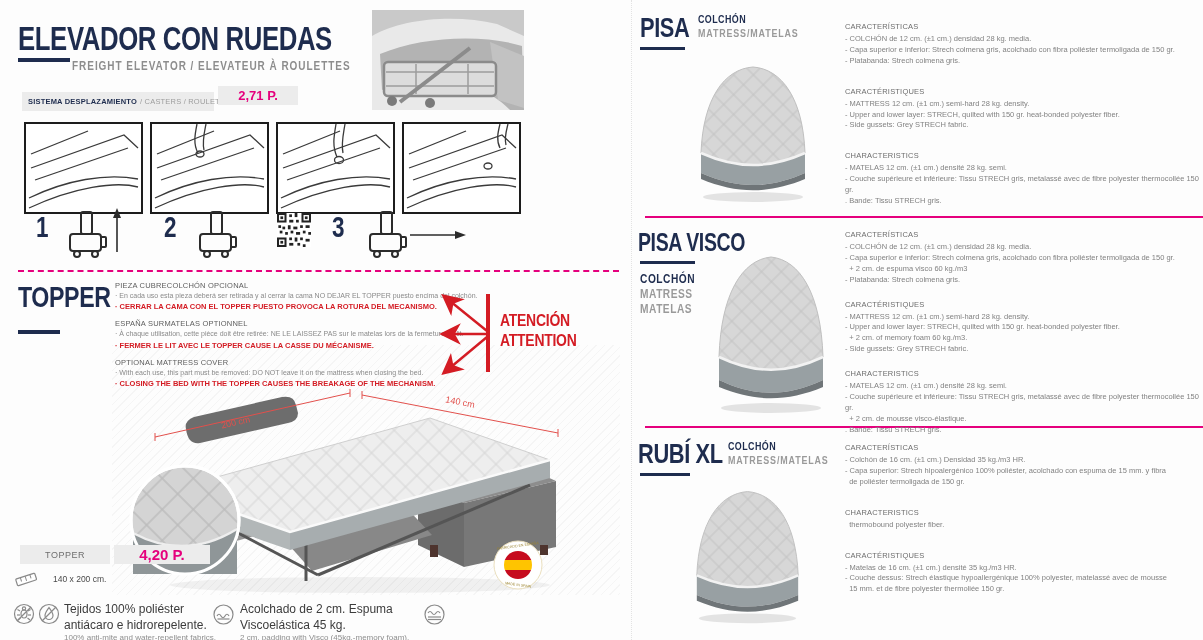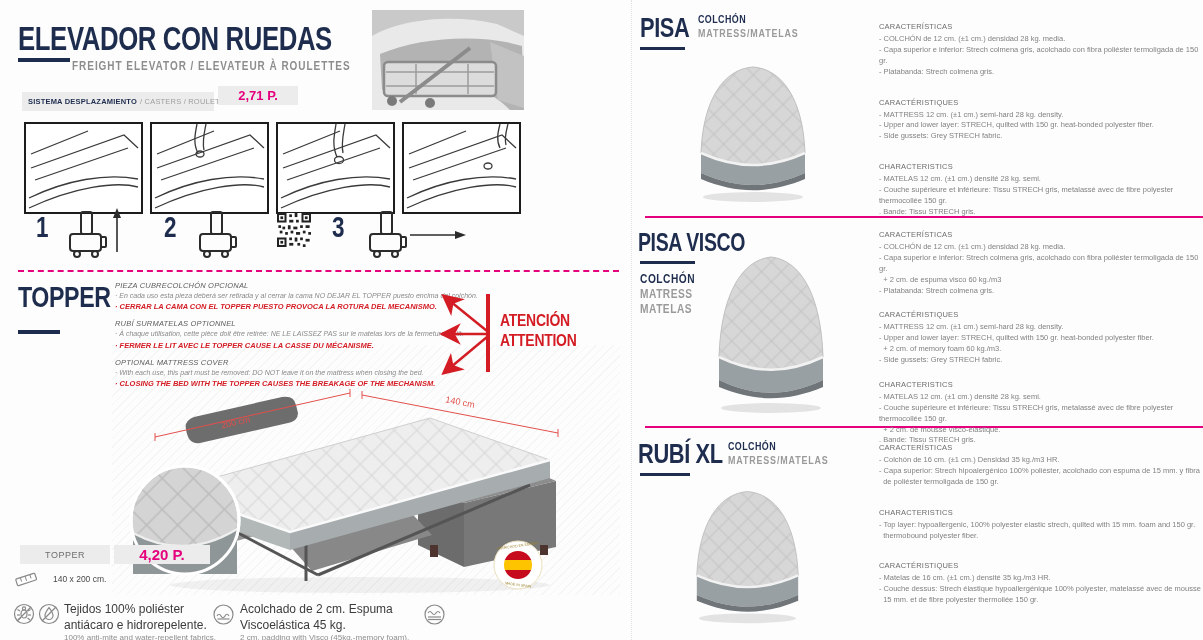--- a/index.html
+++ b/index.html
@@ -13,35 +13,35 @@
   .gbox{position:absolute;background:#ececec;display:flex;align-items:center;padding:0 6px;box-sizing:border-box;}
   .sys1{font-size:7.5px;font-weight:bold;color:#1e2c4e;letter-spacing:.2px;white-space:nowrap;}
   .sys2{font-size:7.5px;color:#9d9d9d;letter-spacing:.2px;white-space:nowrap;margin-left:3px;}
   .price-txt{font-size:13px;font-weight:bold;color:#e5007d;width:100%;text-align:center;}
   .panel{position:absolute;width:119px;height:92px;}
   .stepnum{position:absolute;font-size:30px;font-weight:bold;color:#1e2c4e;transform:scaleX(.75);transform-origin:0 0;}
   .dash-sep{position:absolute;border-top:2px dashed #e5007d;}
   .solid-sep{position:absolute;height:2px;background:#e5007d;}
   .topper-title{font-size:29px;font-weight:bold;color:#1e2c4e;transform:scaleX(.8);letter-spacing:-.5px;}
   .tcol{position:absolute;left:115px;top:281px;width:370px;}
-  .tgroup{margin-bottom:7px;font-style:italic;}
+  .tgroup{margin-bottom:7px;}
   .thead{font-size:7.5px;color:#5d5d5d;letter-spacing:.2px;margin-bottom:1px;}
   .tline{font-size:7px;color:#8a8a8a;line-height:1.45;}
   .twarn{font-size:7.5px;font-weight:bold;color:#d41c24;line-height:1.5;}
   .att-bar{position:absolute;width:4px;background:#d41c24;}
   .att-text{position:absolute;font-size:17px;font-weight:800;color:#d41c24;line-height:1.18;transform:scaleX(.82);transform-origin:0 0;letter-spacing:-.3px;}
   .hatch{position:absolute;background:repeating-linear-gradient(135deg,rgba(110,110,110,.055) 0 1px,transparent 1px 6px);}
   .sec-title{font-size:28px;font-weight:bold;color:#1e2c4e;letter-spacing:-.5px;transform:scaleX(.78);transform-origin:0 0;white-space:nowrap;}
   .sec-title.md{font-size:25px;}
   .sub1{font-size:10.5px;font-weight:bold;color:#1e2c4e;letter-spacing:.5px;transform:scaleX(.85);transform-origin:0 0;white-space:nowrap;}
   .sub2{font-size:10.5px;font-weight:bold;color:#9a9a9a;letter-spacing:1px;transform:scaleX(.85);transform-origin:0 0;white-space:nowrap;}
   .sub-stack div{font-size:12px;font-weight:bold;letter-spacing:.6px;transform:scaleX(.85);transform-origin:0 0;line-height:15px;color:#9a9a9a;white-space:nowrap;}
   .sub-stack div:first-child{color:#1e2c4e;}
   .spec{position:absolute;left:845px;width:358px;}
-  .spec-block{margin-bottom:20px;margin-left:34px;}
+  .spec-block{margin-bottom:20px;}
   .spec-heading{font-size:7.5px;color:#6d6d6d;letter-spacing:.2px;margin-bottom:3px;}
   .spec-block .line{font-size:7.5px;color:#828282;line-height:1.45;white-space:pre-wrap;}
   .fgroup{position:absolute;top:602px;}
   .fbold{font-size:12px;font-weight:normal;color:#3c3c3c;line-height:1.3;}
   .fgroup .line{font-size:8px;color:#8e8e8e;line-height:1.3;}
   .size-note{font-size:8.5px;font-weight:normal;color:#4a4a4a;margin-left:12px;}
   .mid-fold{position:absolute;left:631px;top:0;height:640px;border-left:1px dotted #e3e3e3;}
 </style>
 </head>
 <body>
@@ -243,21 +243,21 @@
   <div class="abs topper-title" style="left:18px;top:281px;transform-origin:0 0;">TOPPER</div>
   <div class="title-bar" style="left:18px;top:330px;width:42px;"></div>
 
   <div class="tcol">
     <div class="tgroup">
       <div class="thead">PIEZA CUBRECOLCHÓN OPCIONAL</div>
       <div class="tline">· En cada uso esta pieza deberá ser retirada y al cerrar la cama NO DEJAR EL TOPPER puesto encima del colchón.</div>
       <div class="twarn">· CERRAR LA CAMA CON EL TOPPER PUESTO PROVOCA LA ROTURA DEL MECANISMO.</div>
     </div>
     <div class="tgroup">
-      <div class="thead">RUBÍ SURMATELAS OPTIONNEL</div>
+      <div class="thead">ESPAÑA SURMATELAS OPTIONNEL</div>
       <div class="tline">· À chaque utilisation, cette pièce doit être retirée:  NE LE LAISSEZ PAS sur le matelas lors de la fermeture du lit.</div>
       <div class="twarn">· FERMER LE LIT AVEC LE TOPPER  CAUSE LA CASSE DU MÉCANISME.</div>
     </div>
     <div class="tgroup">
       <div class="thead">OPTIONAL MATTRESS COVER</div>
       <div class="tline">· With each use, this part must be removed: DO NOT leave it on the mattress when closing the bed.</div>
       <div class="twarn">· CLOSING THE BED WITH THE TOPPER CAUSES THE BREAKAGE OF THE MECHANISM.</div>
     </div>
   </div>
 
@@ -502,21 +502,20 @@
       <div class="spec-heading">CARACTERÍSTICAS</div>
       <div>
           <div class="line">- Colchón de 16 cm. (±1 cm.) Densidad 35 kg./m3 HR.</div>
           <div class="line">- Capa superior: Strech hipoalergénico 100% poliéster, acolchado con espuma de 15 mm. y fibra</div>
           <div class="line">  de poliéster termoligada de 150 gr.</div>
         </div>
     </div>
     <div class="spec-block">
       <div class="spec-heading">CHARACTERISTICS</div>
       <div>
-          <div class="line">- Top layer: hypoallergenic, 100% polyester elastic strech, quilted with 15 mm. foam and 150 gr.</div>
           <div class="line">  thermobound polyester fiber.</div>
         </div>
     </div>
     <div class="spec-block">
       <div class="spec-heading">CARACTÉRISTIQUES</div>
       <div>
           <div class="line">- Matelas de 16 cm. (±1 cm.) densité 35 kg./m3 HR.</div>
           <div class="line">- Couche dessus: Strech élastique hypoallergénique 100% polyester, matelassé avec de mousse</div>
           <div class="line">  15 mm. et de fibre polyester thermoliée 150 gr.</div>
         </div>

